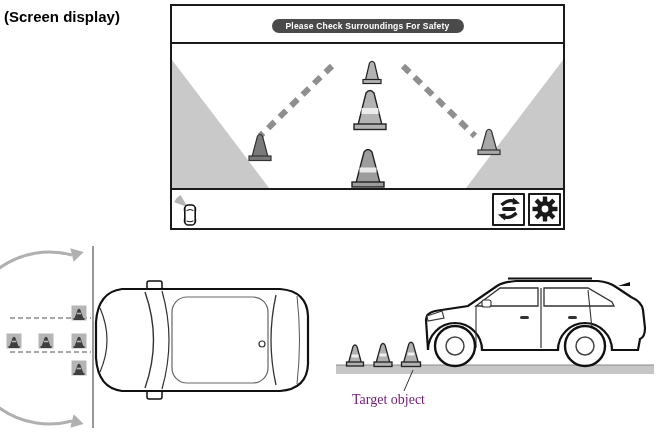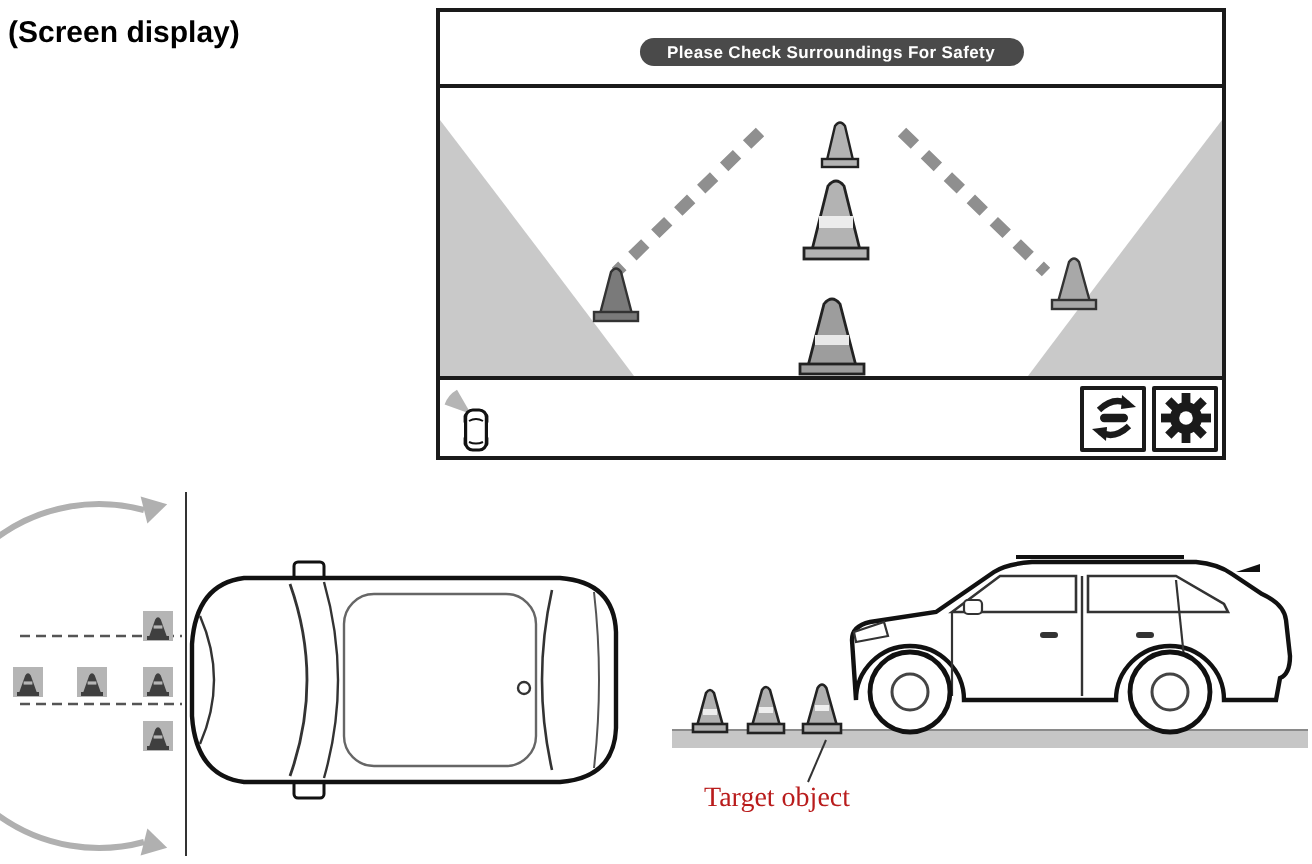--- a/index.html
+++ b/index.html
@@ -10,21 +10,21 @@
     position:relative; overflow:hidden;
   }
   .page { position:relative; width:656px; height:356px; background:#fff; }
 
   .section-label { position:absolute; font-weight:bold; font-size:15px; color:#000; white-space:nowrap; }
   .screen-label { left:4px; top:8px; }
   .actual-label { left:4px; top:221px; }
 
   
   .screen { position:absolute; left:170px; top:4px; width:395px; height:226px;
-            border:2px solid #1a1a1a; background:#0369a1;margin-left:48px; }
+            border:2px solid #1a1a1a; background:#0369a1; }
   .banner-strip { position:relative; height:36px; background:#fff; }
   .banner {
     position:absolute; left:50%; top:13px; transform:translateX(-50%);
     background:#4a4a4a; color:#fff; font-size:8.5px; font-weight:bold;
     line-height:10px; padding:2px 14px; border-radius:8px; white-space:nowrap;
     letter-spacing:0.2px;
   }
   .camera-view { position:relative; height:148px; background:#fff;
                  border-top:2px solid #1a1a1a; border-bottom:2px solid #1a1a1a; }
   .camera-view svg { display:block; }
@@ -34,21 +34,21 @@
   .screen-buttons { display:flex; gap:3px; }
   .screen-btn { width:33px; height:33px; border:2px solid #1a1a1a; background:#fff;
                 border-radius:1px; display:flex; align-items:center; justify-content:center;
                 padding:0; cursor:pointer; }
 
   
   .illus { position:absolute; }
   .illus-left { left:0; top:240px; width:330px; height:192px; }
   .illus-right { left:330px; top:240px; width:326px; height:192px; }
   .target-label { position:absolute; left:22px; top:152px;
-                  font-family:"Liberation Serif", serif; font-size:14px; color:#b91c1c;
+                  font-family:"Liberation Serif", serif; font-size:14px; color:#701a75;
                   white-space:nowrap; }
 </style>
 </head>
 <body>
 
 <div class="page">
 
   <div class="section-label screen-label">(Screen display)</div>
 
   <div class="screen">

